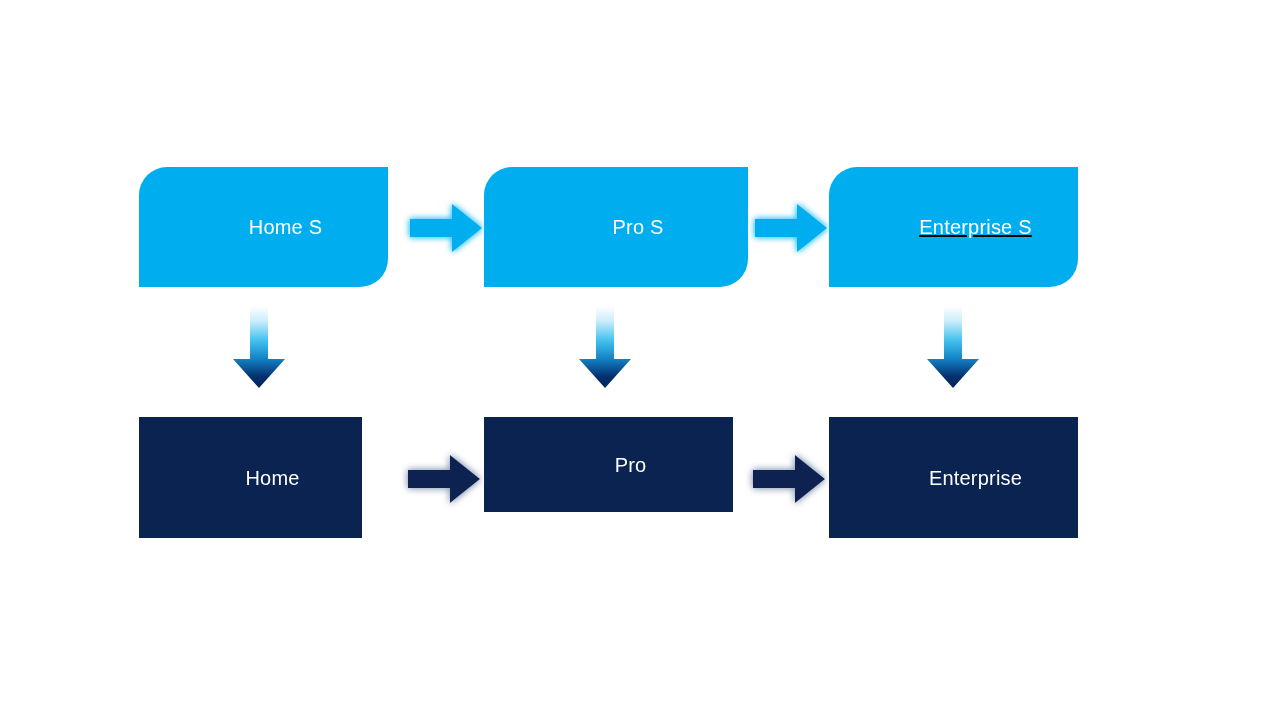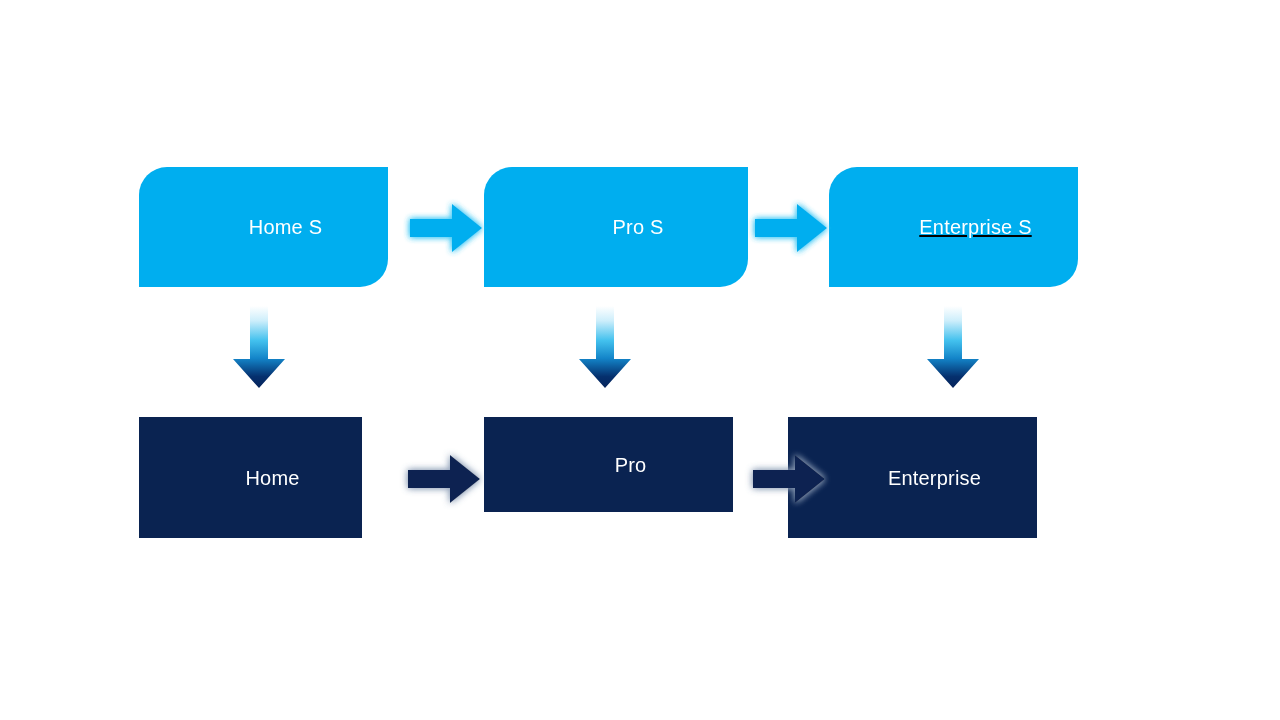--- a/index.html
+++ b/index.html
@@ -164,21 +164,21 @@
   </div>
 
   <div class="node node-bottom" style="left:139px; top:417px; width:223px; height:121px;">
     <span class="node-label">Home</span>
   </div>
 
   <div class="node node-bottom" style="left:484px; top:417px; width:249px; height:95px;">
     <span class="node-label">Pro</span>
   </div>
 
-  <div class="node node-bottom" style="left:788px; top:417px; width:249px; height:121px;">
+  <div class="node node-bottom" style="left:829px; top:417px; width:249px; height:121px;">
     <span class="node-label">Enterprise</span>
   </div>
 
   <div class="arrow" style="left:402px; top:449px; width:82px; height:60px;">
     <svg viewBox="0 0 82 60" xmlns="http://www.w3.org/2000/svg">
       <defs>
         <filter id="glowNavy1" x="-60%" y="-60%" width="220%" height="220%">
           <feGaussianBlur in="SourceAlpha" stdDeviation="3.6" result="b"></feGaussianBlur>
           <feFlood flood-color="#8FA0B8" flood-opacity="0.85" result="c"></feFlood>
           <feComposite in="c" in2="b" operator="in" result="g"></feComposite>

